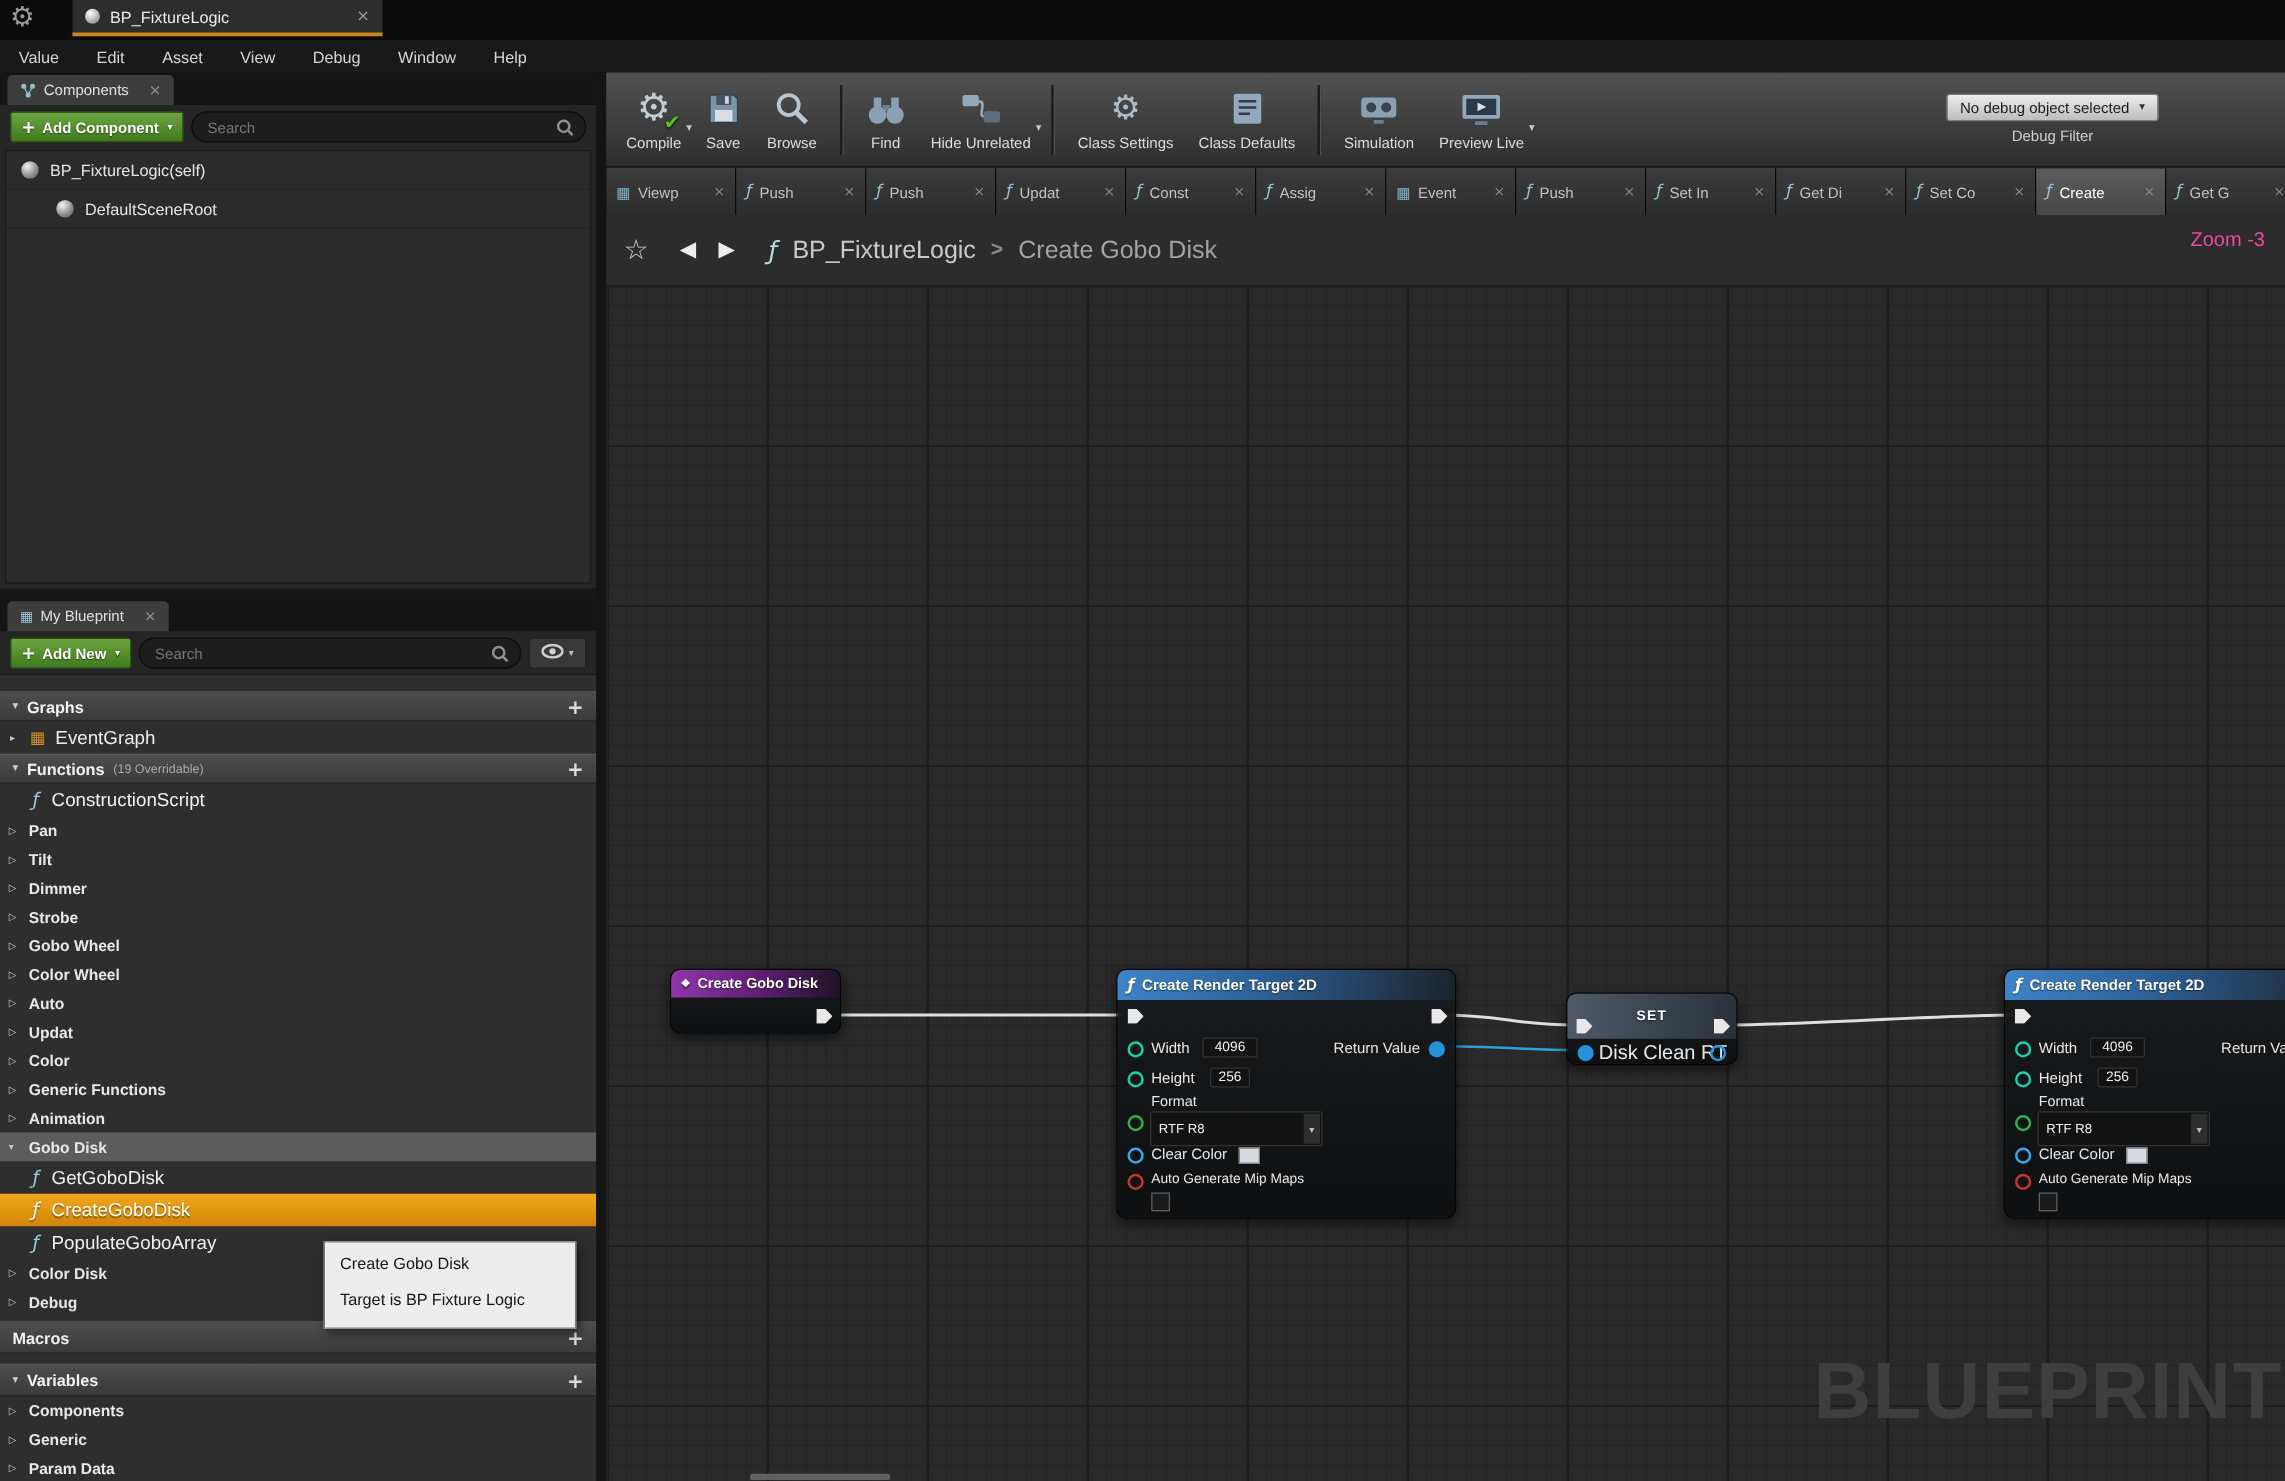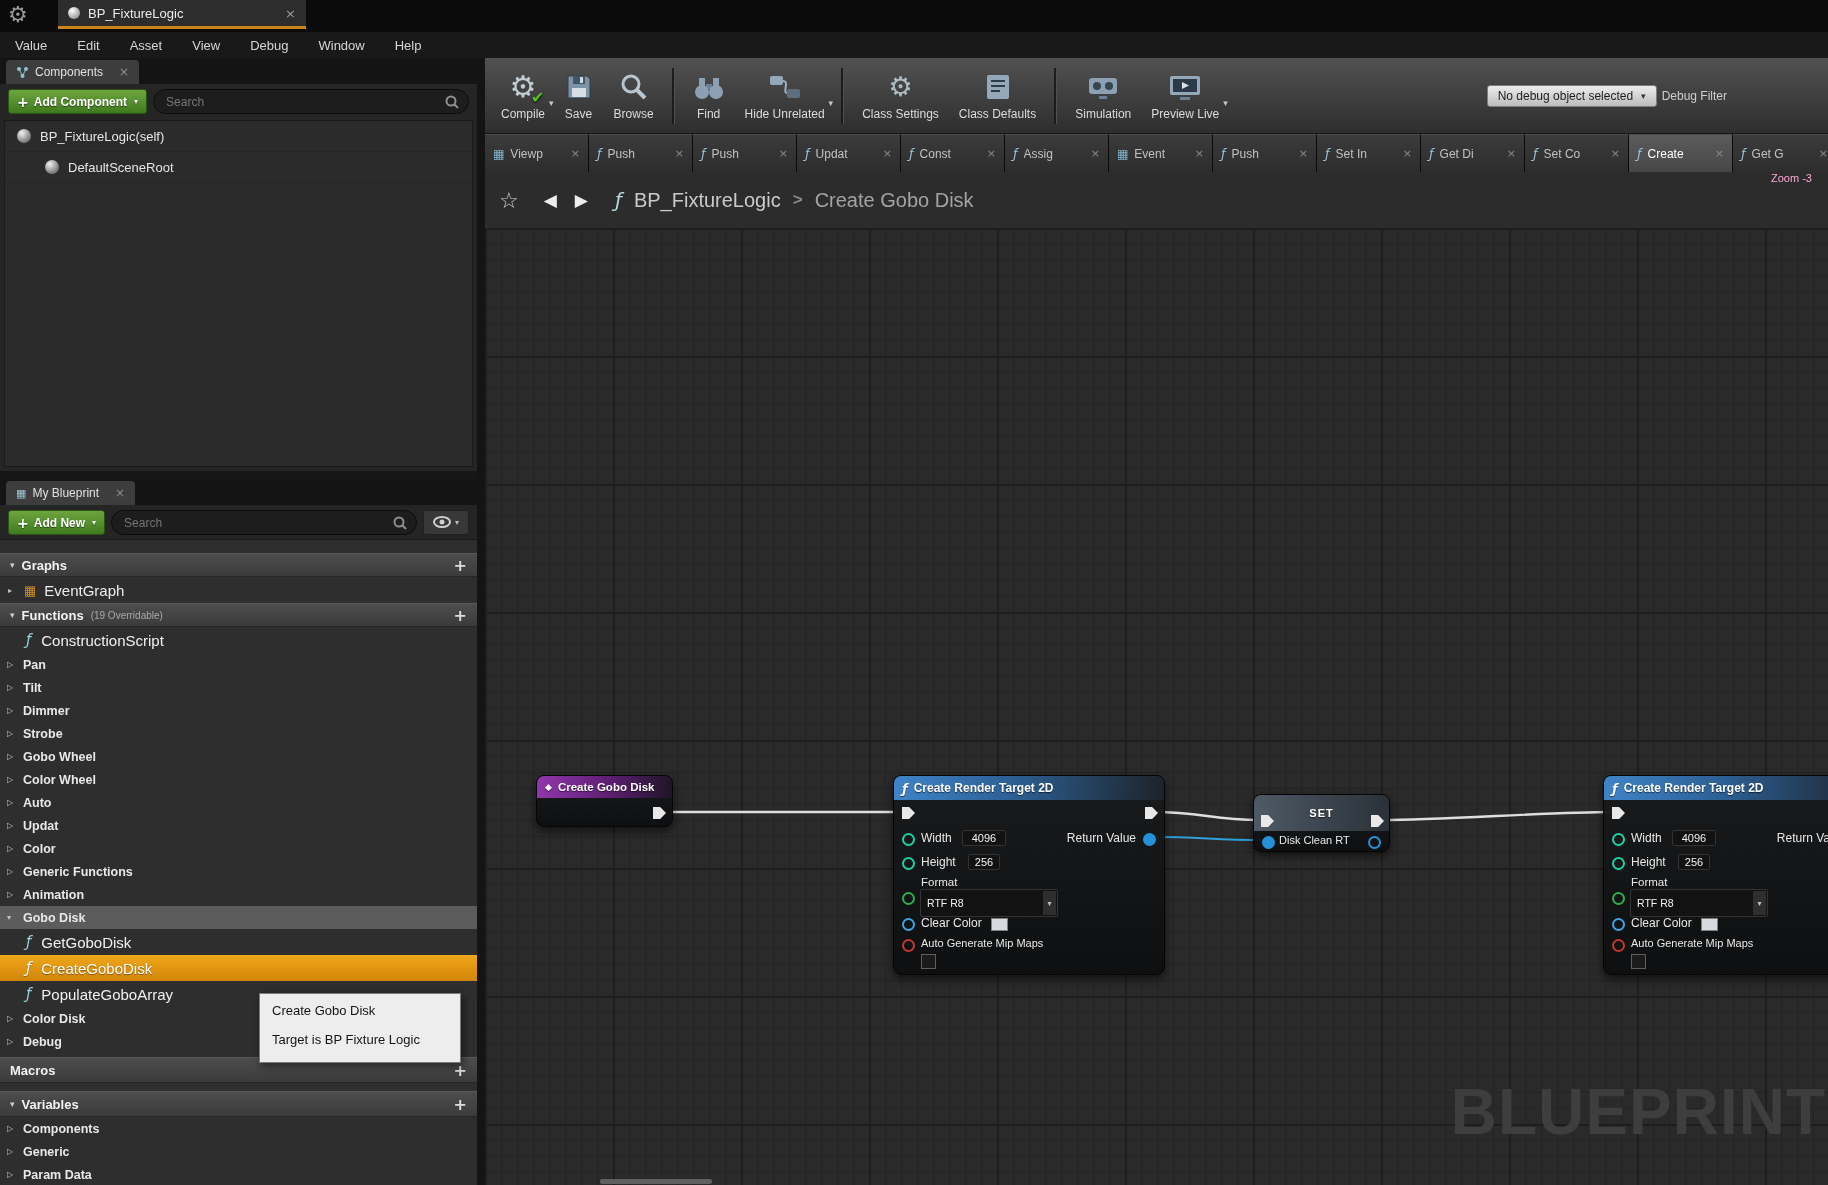--- a/index.html
+++ b/index.html
@@ -81,21 +81,21 @@
   #main-toolbar{position:absolute;left:485px;top:58px;width:1343px;height:76px;
                 background:linear-gradient(#515151,#2e2e2e);border-bottom:1px solid #161616;
                 display:flex;align-items:center;padding:0 6px;box-sizing:border-box;}
   .tb-btn{display:flex;flex-direction:column;align-items:center;justify-content:center;gap:3px;color:#dcdcdc;
           font-size:12px;padding:0 10px;white-space:nowrap;}
   .tb-ico{height:34px;display:flex;align-items:center;justify-content:center;position:relative;}
   .tb-gear{font-size:30px;color:#c2cdd2;line-height:30px;}
   .tb-check{position:absolute;right:-8px;bottom:-3px;color:#55c41e;font-size:16px;text-shadow:0 1px 2px #000;}
   .tb-caret{font-size:9px;color:#c8c8c8;align-self:center;margin:14px 0 0 -6px;}
   .tb-sep{width:2px;height:56px;background:#1c1c1c;border-right:1px solid #505050;margin:0 8px;}
-  .debug-area{margin-left:auto;margin-right:95px;display:flex;flex-direction:row;align-items:center;gap:5px;}
+  .debug-area{margin-left:auto;margin-right:95px;display:flex;flex-direction:column;align-items:center;gap:5px;}
   .debug-btn{height:22px;background:linear-gradient(#ececec,#bdbdbd);border:1px solid #7d7d7d;border-radius:3px;
              color:#1c1c1c;font-size:12px;display:flex;align-items:center;padding:0 10px;gap:8px;box-sizing:border-box;}
   .debug-btn .dcaret{font-size:9px;color:#333;}
   .debug-label{font-size:12px;color:#cfcfcf;}
 
   
   #doc-tabs{position:absolute;left:485px;top:134px;width:1343px;height:38px;background:#101010;display:flex;overflow:hidden;}
   .gtab{flex:0 0 auto;width:104px;height:38px;background:linear-gradient(#3b3b3b,#2d2d2d);border-right:1px solid #0a0a0a;
         border-top:1px solid #4a4a4a;display:flex;align-items:center;padding:0 8px;box-sizing:border-box;gap:6px;}
   .gtab .gi{font-family:"DejaVu Sans",sans-serif;font-style:italic;color:#9cc3d4;font-size:13px;}
@@ -107,21 +107,21 @@
 
   
   #breadcrumb{position:absolute;left:485px;top:172px;width:1343px;height:56px;background:#2c2c2c;
               border-bottom:1px solid #1d1d1d;display:flex;align-items:center;}
   .bc-star{font-size:22px;color:#cdcdcd;margin:0 16px 0 14px;}
   .bc-nav{font-size:17px;color:#ededed;margin:0 9px;}
   .bc-fn{font-family:"DejaVu Sans",sans-serif;font-style:italic;font-size:20px;color:#bcd8e2;margin:0 12px 0 18px;}
   .bc-root{font-size:20px;color:#cacaca;}
   .bc-sep{font-size:17px;font-weight:bold;color:#8b8b8b;margin:0 12px;}
   .bc-cur{font-size:20px;color:#a3a3a3;}
-  .bc-zoom{margin-left:auto;margin-right:16px;align-self:flex-start;margin-top:0;font-size:11px;color:#f9a8d4;}
+  .bc-zoom{margin-left:auto;margin-right:16px;align-self:flex-start;margin-top:12px;font-size:16px;color:#ec4899;}
 
   
   #canvas{position:absolute;left:485px;top:228px;width:1343px;height:957px;background-color:#2a2a2a;overflow:hidden;
     background-image:
       repeating-linear-gradient(to right,#1e1e1e 0px,#1e1e1e 2px,transparent 2px,transparent 128px),
       repeating-linear-gradient(to bottom,#1e1e1e 0px,#1e1e1e 2px,transparent 2px,transparent 128px),
       repeating-linear-gradient(to right,#242424 0px,#242424 1px,transparent 1px,transparent 16px),
       repeating-linear-gradient(to bottom,#242424 0px,#242424 1px,transparent 1px,transparent 16px);}
   #wires{position:absolute;left:0;top:0;width:1343px;height:957px;}
   #watermark{position:absolute;right:2px;bottom:36px;font-size:64px;font-weight:bold;color:#3e3e3e;letter-spacing:1px;}
@@ -608,21 +608,21 @@
       <span class="checkbox" style="left:27px;top:178px;"></span>
     </div>
 
     <div class="node" style="left:768px;top:566px;width:137px;height:58px;">
       <div class="node-header hdr-set">
         <span>SET</span>
       </div>
       <span class="execpin" style="left:7px;top:20px;"></span>
       <span class="execpin" style="left:117px;top:20px;"></span>
       <span class="pin" style="left:8px;top:41px;border-color:#2492d8;background:#2492d8;"></span>
-      <span class="pinlabel" style="left:25px;top:39px;font-size:11px;">Disk Clean RT</span>
+      <span class="pinlabel" style="left:25px;top:39px;font-size:16px;">Disk Clean RT</span>
       <span class="pin" style="right:8px;top:41px;border-color:#2492d8;"></span>
     </div>
 
     <div class="node" style="left:1118px;top:547px;width:272px;height:200px;">
       <div class="node-header hdr-blue">
         <span class="hdr-fn">ƒ</span>
         <span>Create Render Target 2D</span>
       </div>
       <span class="execpin" style="left:8px;top:31px;"></span>
 

